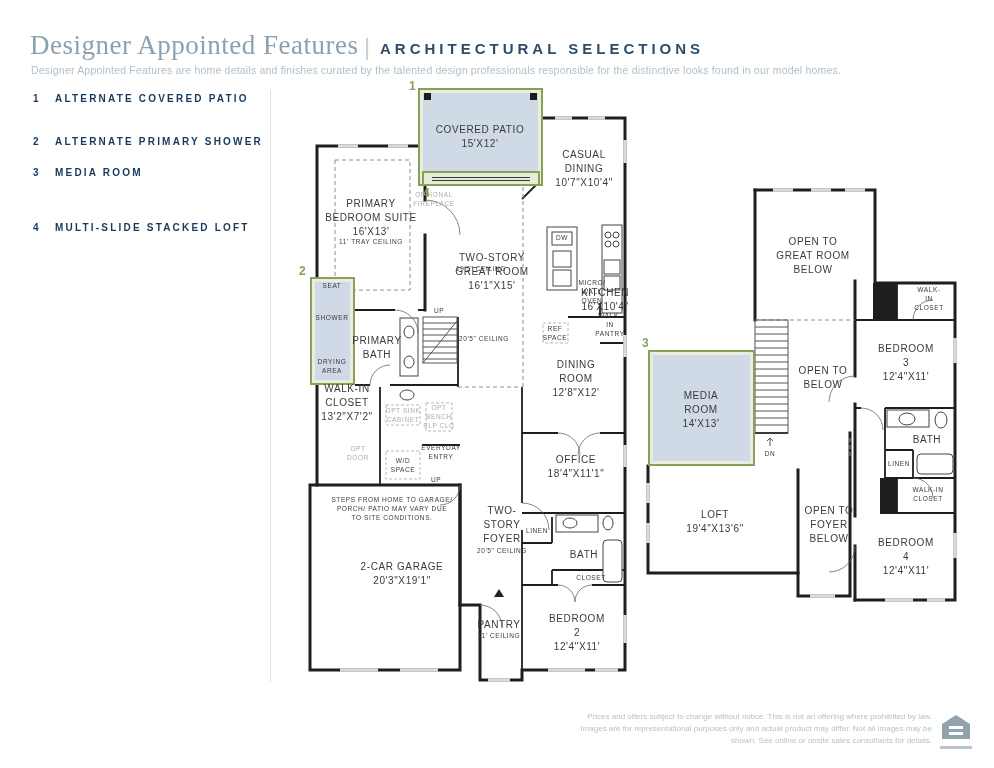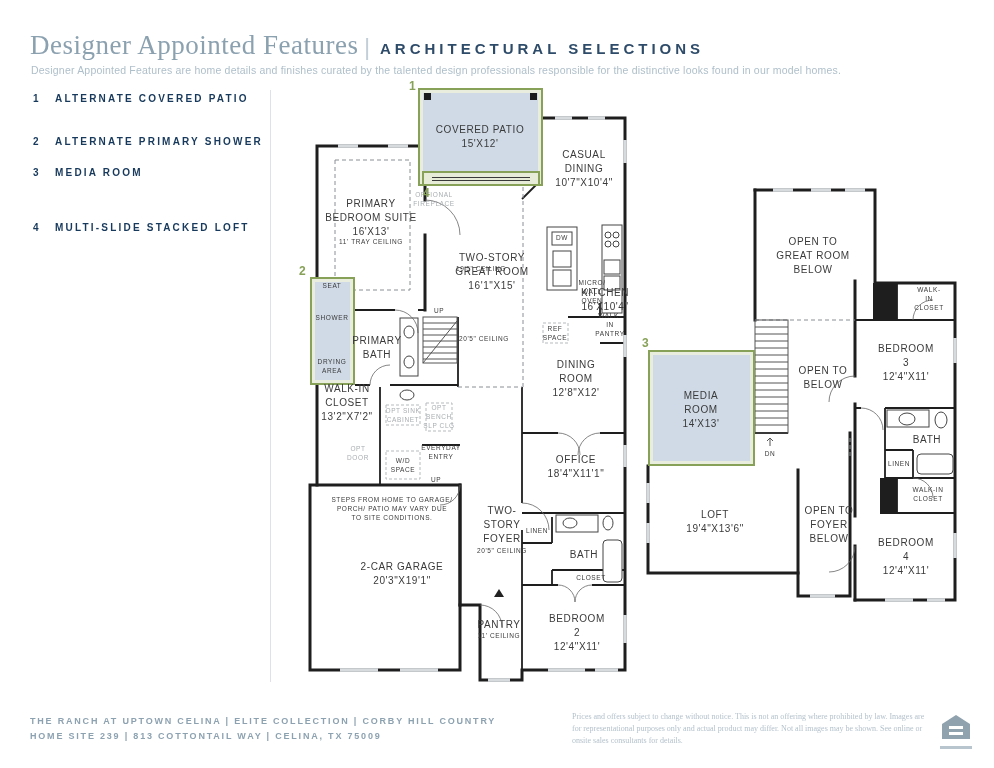--- a/index.html
+++ b/index.html
@@ -31,21 +31,21 @@
   .lbl{position:absolute;transform:translate(-50%,-50%);font-size:7.5px;color:#3a3a3a;
        letter-spacing:.6px;text-align:center;white-space:pre-line;line-height:1.4;z-index:5;}
   .lbl.big{font-size:10px;}
   .lbl.sm{font-size:6.5px;}
   .lbl.dim{color:#a9aeb1;}
   .marker{position:absolute;font-size:12px;font-weight:bold;color:#87a258;z-index:6;}
   
   .ftr-left{position:absolute;left:30px;top:714px;font-size:9px;font-weight:bold;color:#8da2b1;
             letter-spacing:1.8px;line-height:1.7;white-space:pre-line;}
   .ftr-right{position:absolute;right:62px;top:711px;width:360px;font-size:8px;color:#b4c2cc;
-             line-height:1.5;font-family:Liberation Serif, serif;}
+             text-align:right;line-height:1.5;}
   .eh-logo{position:absolute;right:22px;top:714px;width:32px;text-align:center;}
   .eh-logo .bar{height:3px;background:#b9c5ce;margin-top:2px;}
 </style>
 </head>
 <body>
 
 <div class="canvas">
 
   <div class="hdr-title">Designer Appointed Features</div>
   <div class="hdr-sep">|</div>
@@ -312,21 +312,20 @@
     <div class="lbl sm" style="left:125px;top:266px;">DN</div>
     <div class="lbl big" style="left:178px;top:190px;">OPEN TO
 BELOW</div>
     <div class="lbl big" style="left:70px;top:334px;">LOFT
 19'4"X13'6"</div>
     <div class="lbl big" style="left:184px;top:337px;">OPEN TO
 FOYER
 BELOW</div>
   </div>
 
-  <div class="ftr-left"><span>THE RANCH AT UPTOWN CELINA  |  ELITE COLLECTION  |  CORBY HILL COUNTRY</span><br><span>HOME SITE 239  |  813 COTTONTAIL WAY  |  CELINA, TX 75009</span></div>
   <div class="ftr-right">Prices and offers subject to change without notice. This is not an offering where prohibited by law. Images are for representational purposes only and actual product may differ. Not all images may be shown. See online or onsite sales consultants for details.</div>
   <div class="eh-logo">
     <svg width="30" height="26" viewBox="0 0 30 26">
       <path d="M15,1 L29,10 V25 H1 V10 Z" fill="#8fa2ae"></path>
       <rect x="8" y="12" width="14" height="3" fill="#fff"></rect>
       <rect x="8" y="18" width="14" height="3" fill="#fff"></rect>
     </svg>
     <div class="bar"></div>
   </div>
 

